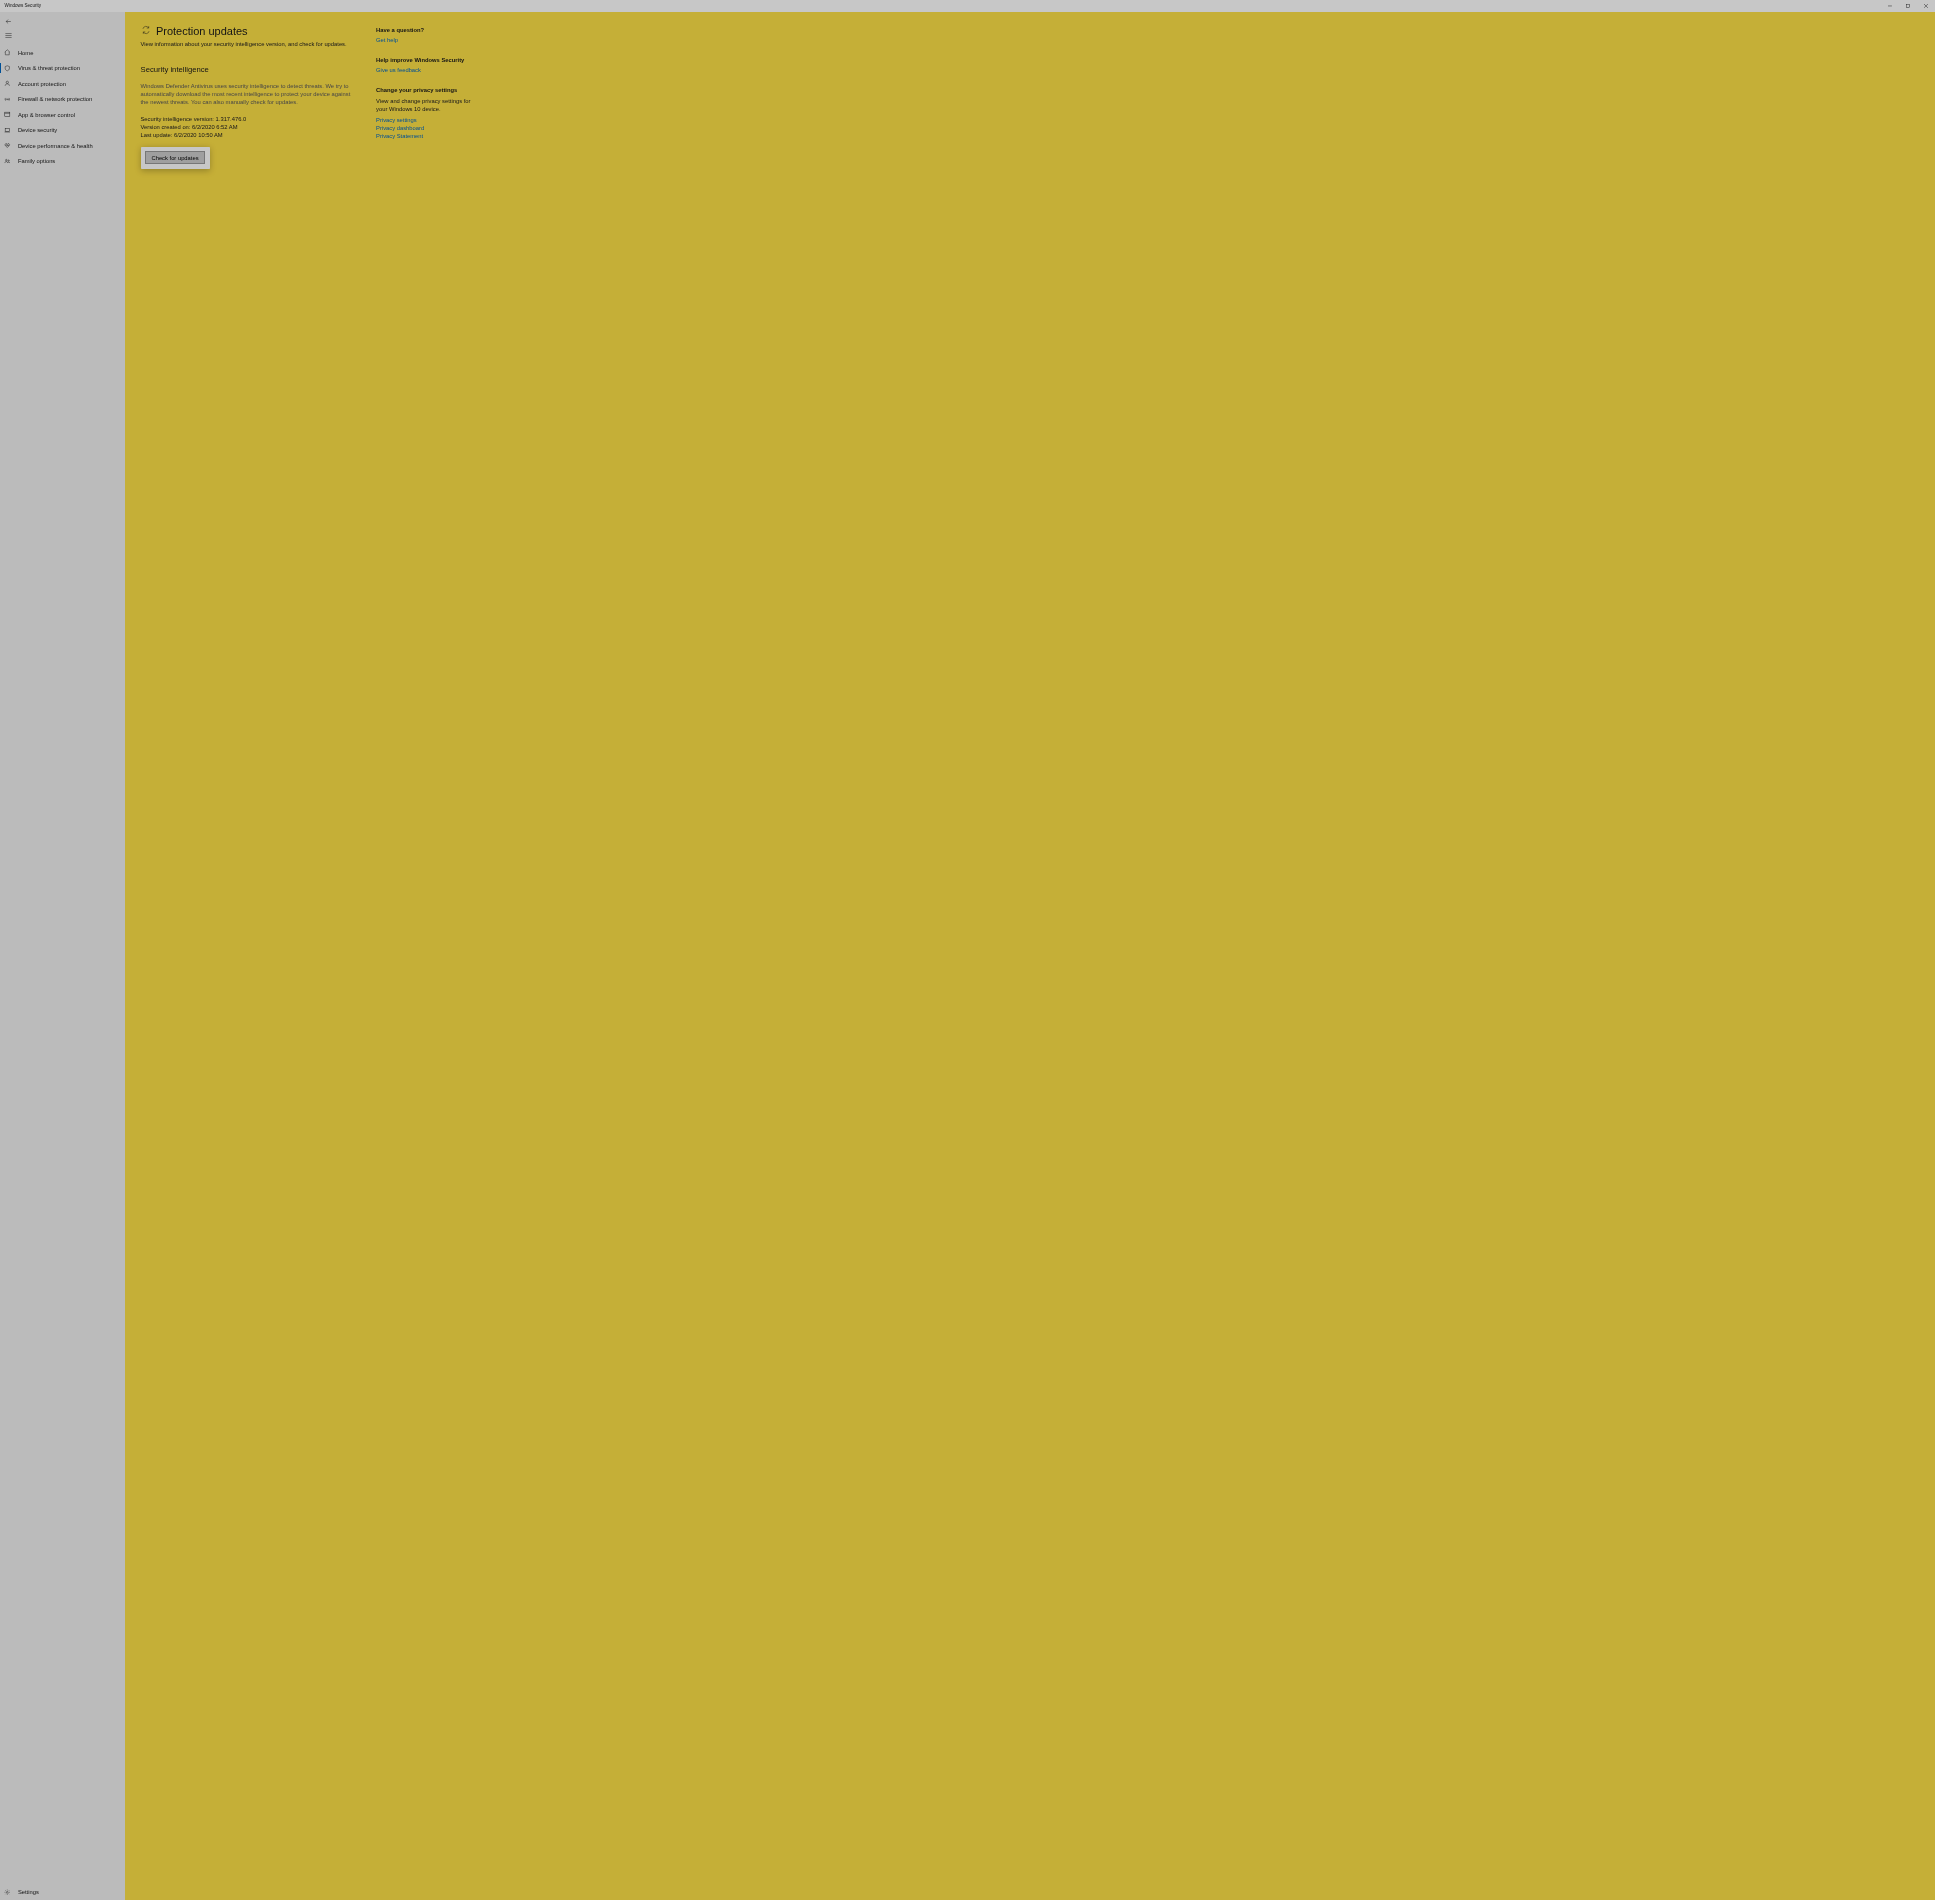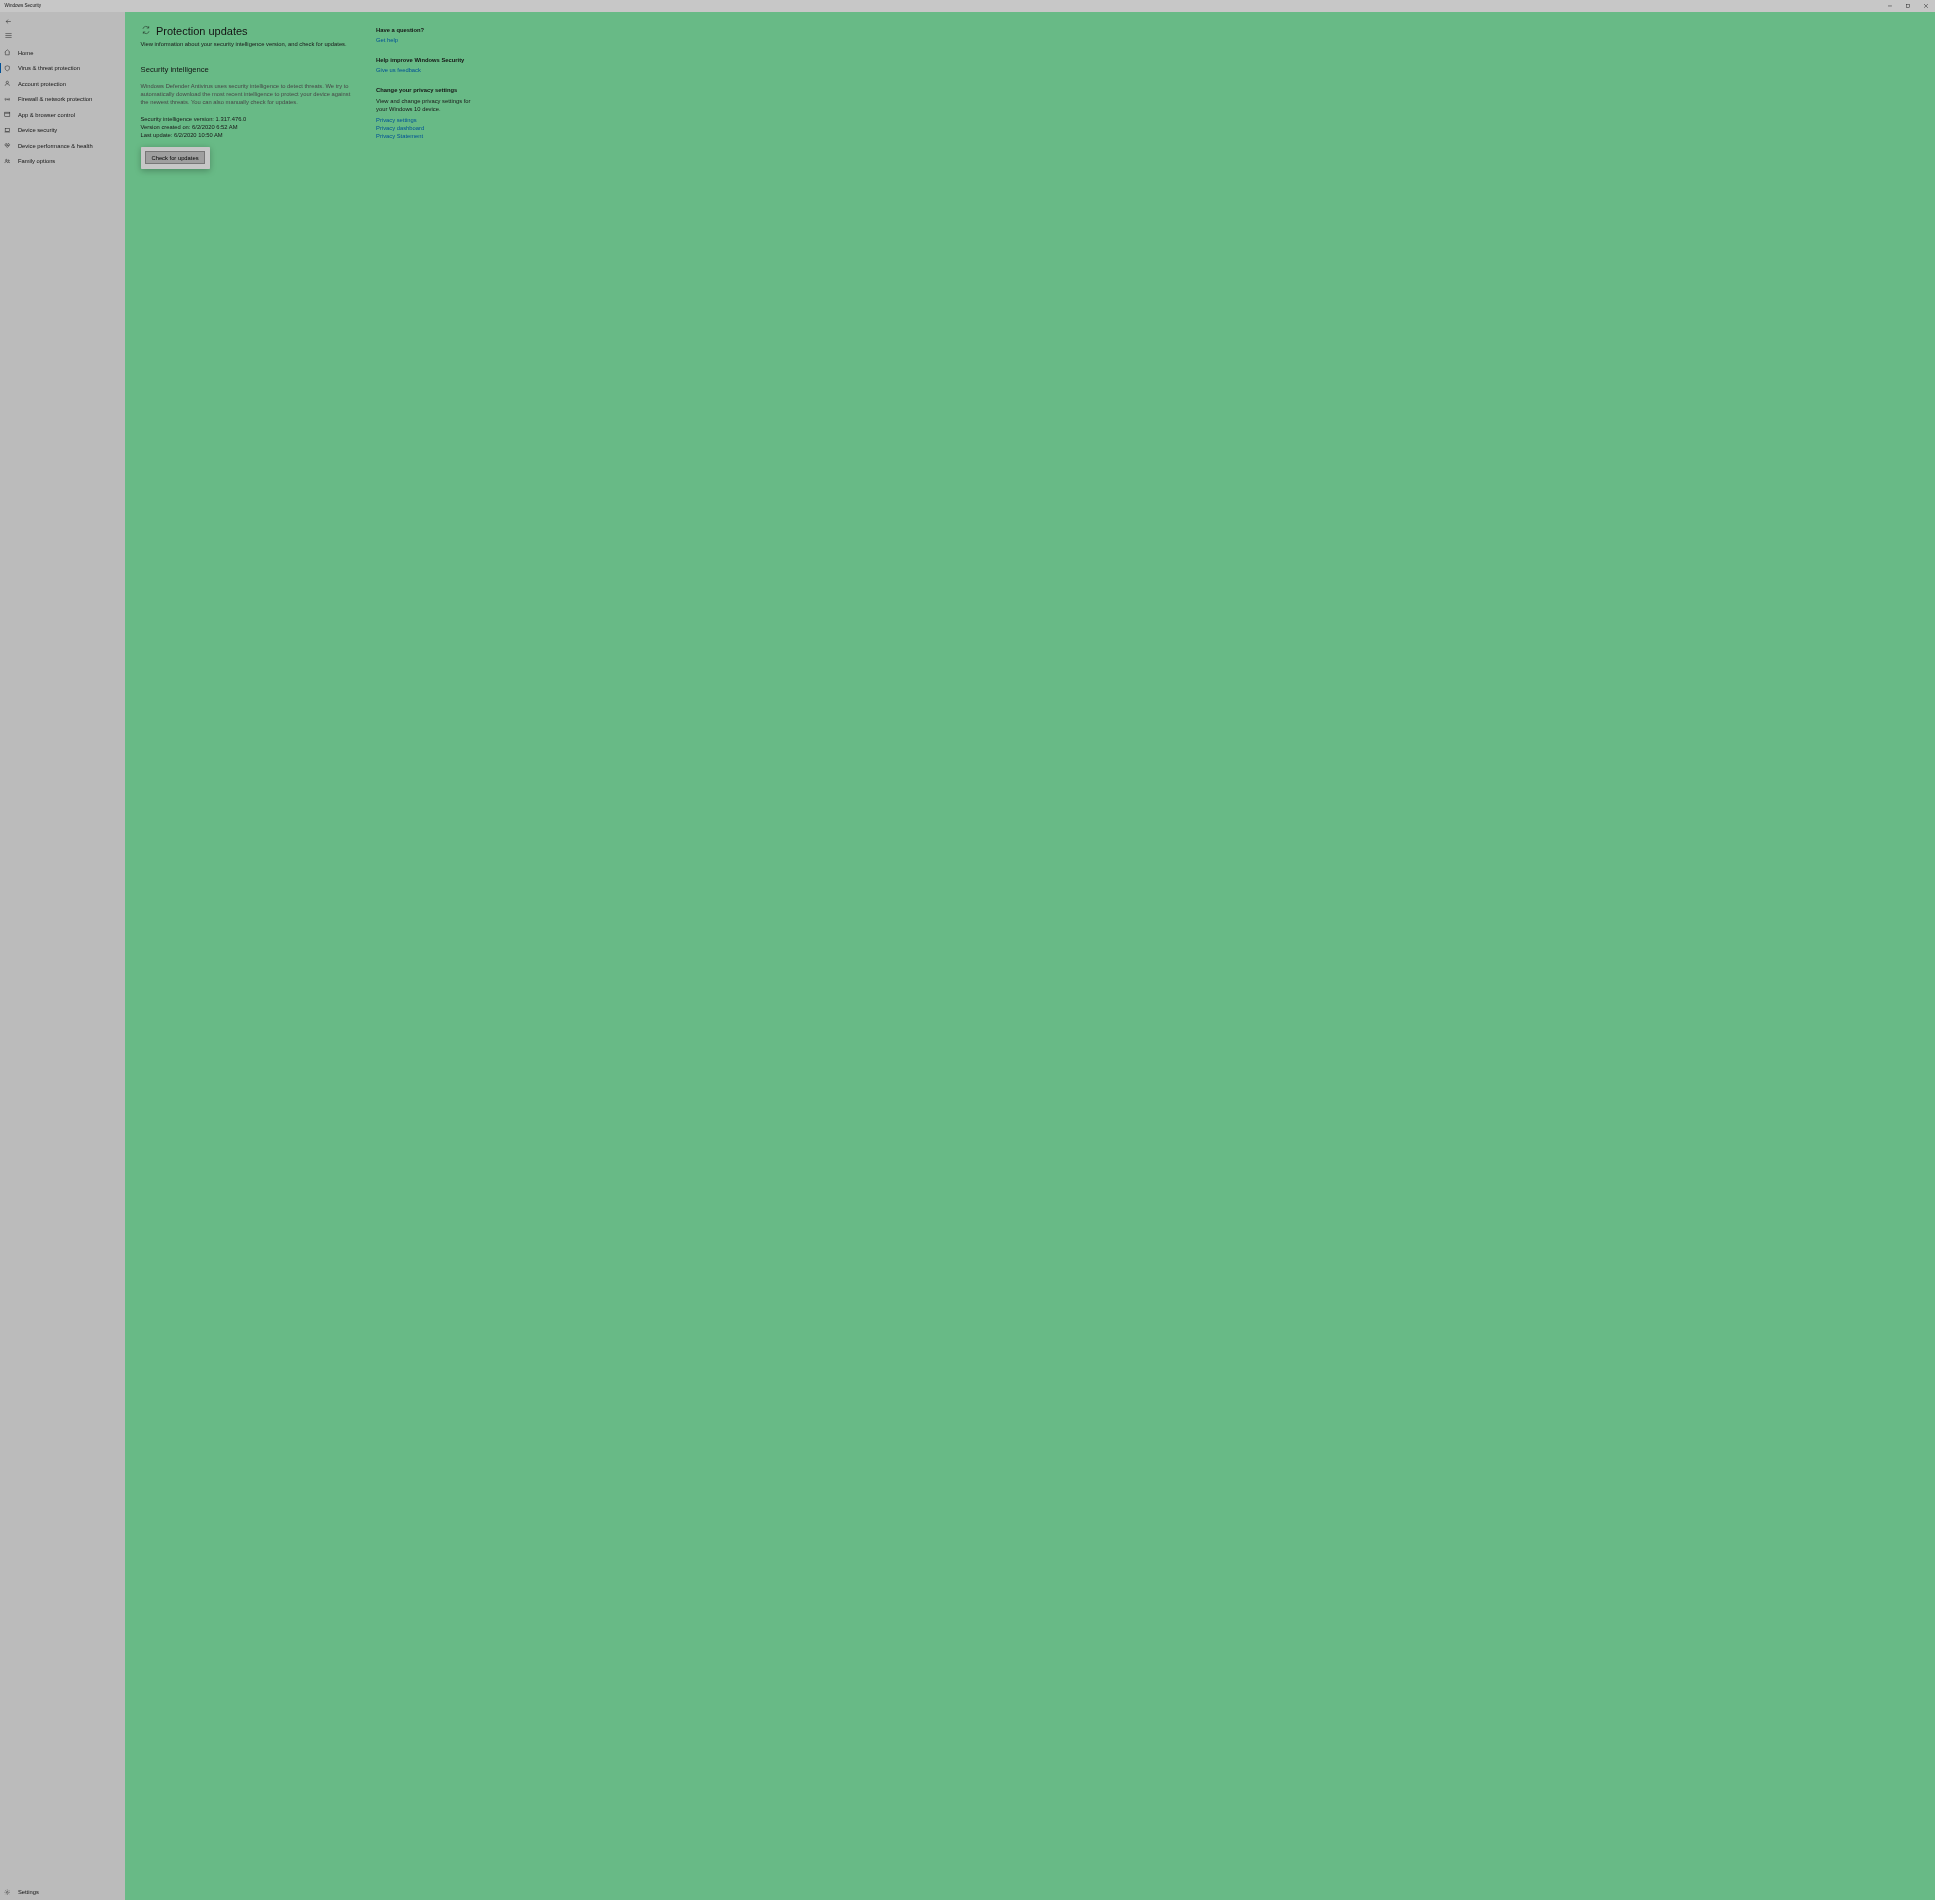--- a/index.html
+++ b/index.html
@@ -41,21 +41,21 @@
     justify-content: center;
     color: #1a1a1a;
   }
   .wc-btn svg { display:block; }
 
   .app {
     display: flex;
     height: calc(100% - 11.6px);
     position: relative;
     z-index: 2;
-    background: #86efac;
+    background: #fde047;
   }
 
   
   .sidebar {
     width: 125px;
     background: #f0f0f0;
     display: flex;
     flex-direction: column;
     position: relative;
   }

